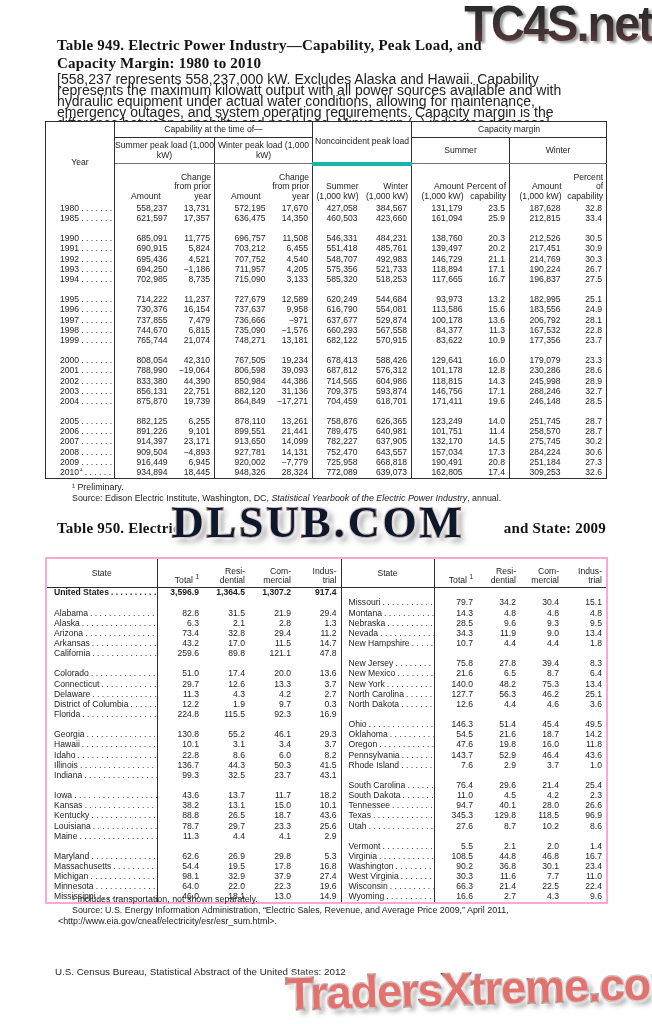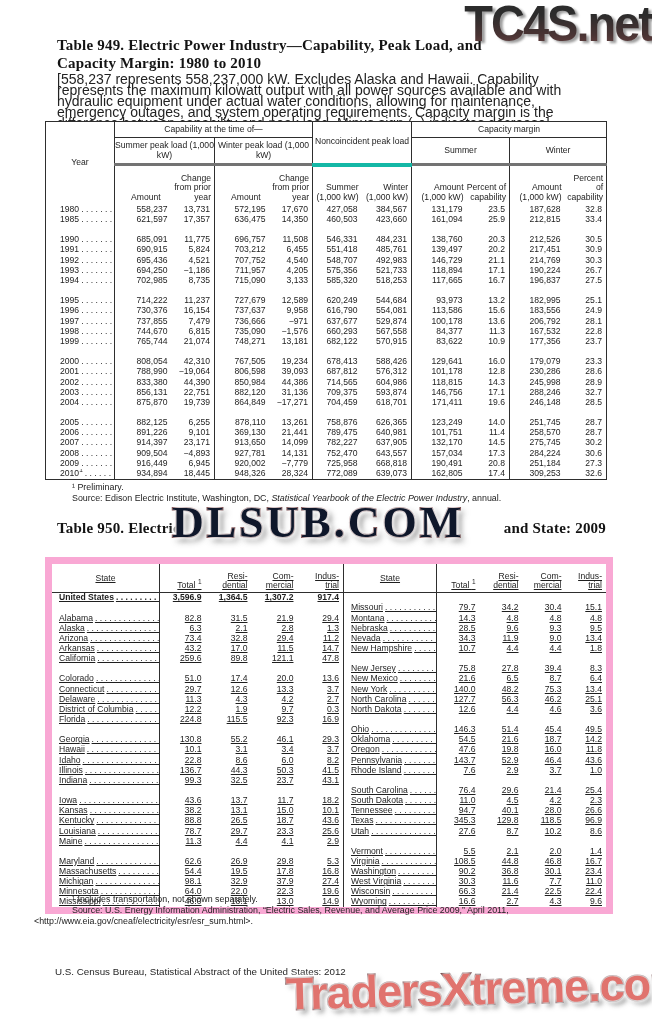--- a/index.html
+++ b/index.html
@@ -17,27 +17,27 @@
         overflow:hidden;white-space:nowrap;}
   .num{text-align:right;padding-right:4px;}
   .vr{border-right:1px solid #2e2e2e;}
   .bold td{font-weight:bold;}
   
   #t949{top:121px;left:45px;width:561px;border:1px solid #2e2e2e;}
   #t949 td{height:10.3px;}
   #t949 tr.gap td{height:9.5px;}
   #t949 th{vertical-align:middle;text-align:center;white-space:normal;}
   #t949 .h1{height:15px;border-bottom:1px solid #2e2e2e;}
-  #t949 .h2{height:25px;border-bottom:3px solid #737373;margin-top:21px;}
+  #t949 .h2{height:25px;border-bottom:1px solid #737373;margin-top:21px;}
   #t949 .h3{height:36px;vertical-align:bottom;text-align:right;padding:0 3px 2px 0;}
   #t949 .h3l{text-align:left;padding-left:16px;}
   #t949 .yearhead{border-bottom:none;}
   #t949 tbody td:first-child{padding-left:7px;}
   
-  #t950{top:557px;left:45px;width:561px;border:7px solid #f9a8d4;text-decoration:underline;}
+  #t950{top:557px;left:45px;width:561px;border:2px solid #f9a8d4;}
   #t950 td{height:10.15px;}
   #t950 th{height:26px;border-bottom:1px solid #2e2e2e;vertical-align:bottom;
            text-align:right;padding:0 4px 2px 0;white-space:pre-line;line-height:9px;}
   #t950 th.sh{text-align:center;vertical-align:middle;padding:0;}
   
   .nm{display:flex;align-items:baseline;padding-left:7px;}
   .nm .t{white-space:nowrap;}
   .nm .d{flex:1;overflow:hidden;white-space:nowrap;color:#2a2a2a;padding-left:2px;}
   sup{font-size:6.5px;vertical-align:super;line-height:0;}
   
@@ -489,21 +489,21 @@
         </tr>
         <tr>
           <td class="vr">
             <div class="nm">
               <span class="t">2006</span>
               <span class="d"> . . . . . . . . . . . . . . . . . . . . . . . . .</span>
             </div>
           </td>
           <td class="num">891,226</td>
           <td class="num vr">9,101</td>
-          <td class="num">369,130</td>
+          <td class="num">899,551</td>
           <td class="num vr">21,441</td>
           <td class="num">789,475</td>
           <td class="num vr">640,981</td>
           <td class="num">101,751</td>
           <td class="num vr">11.4</td>
           <td class="num">258,570</td>
           <td class="num">28.7</td>
         </tr>
         <tr>
           <td class="vr">
@@ -1252,20 +1252,20 @@
           <td class="num">16.6</td>
           <td class="num">2.7</td>
           <td class="num">4.3</td>
           <td class="num">9.6</td>
         </tr>
       </tbody>
   </table>
 
   <div class="footnote" style="top:894px;left:72px;">¹ Includes transportation, not shown separately.</div>
   <div class="footnote" style="top:905px;left:72px;">Source: U.S. Energy Information Administration, “Electric Sales, Revenue, and Average Price 2009,” April 2011,</div>
-  <div class="footnote" style="top:916px;left:34px;">&lt;http://www.eia.gov/cneaf/electricity/esr/esr_sum.html&gt;.</div>
+  <div class="footnote" style="top:916px;left:58px;">&lt;http://www.eia.gov/cneaf/electricity/esr/esr_sum.html&gt;.</div>
 
   <div id="footer-left">U.S. Census Bureau, Statistical Abstract of the United States: 2012</div>
 
   <div class="wm" id="wm-tc4s">TC4S.net</div>
   <div class="wm" id="wm-dlsub">DLSUB.COM</div>
   <div class="wm" id="wm-traders">TradersXtreme.com</div>
 </div>
 
 </body></html>

